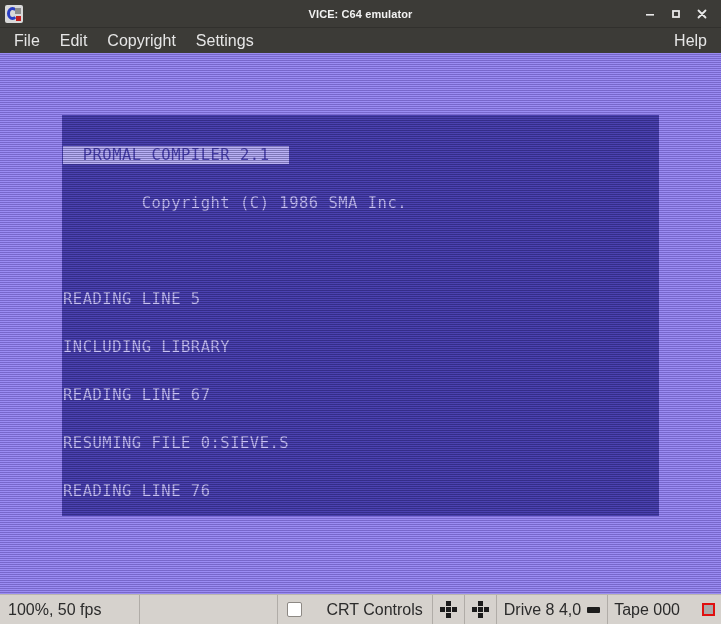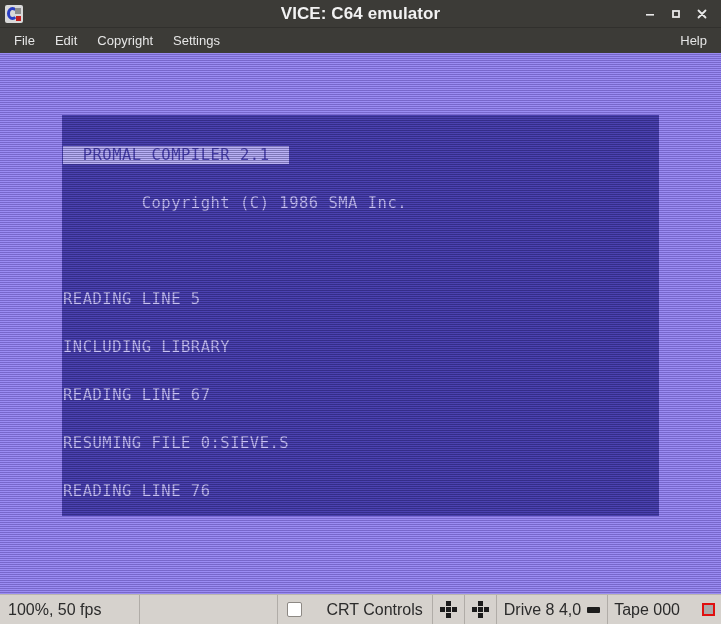--- a/index.html
+++ b/index.html
@@ -69,21 +69,21 @@
     width: 5px;
     height: 5px;
     background: #c02020;
   }
   .titlebar-title {
     position: absolute;
     left: 0;
     right: 0;
     text-align: center;
     color: #f2f2f2;
-    font-size: 17px;
+    font-size: 11px;
     font-weight: bold;
     letter-spacing: 0.1px;
     pointer-events: none;
   }
   .win-controls {
     margin-left: auto;
     display: flex;
     align-items: center;
     gap: 0px;
     padding-right: 6px;
@@ -103,21 +103,21 @@
   .menubar {
     height: 25px;
     min-height: 25px;
     background: #3c3b37;
     display: flex;
     align-items: center;
     padding: 0 4px;
   }
   .menu-item {
     color: #e6e6e6;
-    font-size: 13px;
+    font-size: 16px;
     padding: 4px 10px;
     line-height: 1;
     white-space: nowrap;
   }
   .menu-spacer { flex: 1 1 auto; }
 
   
   .emu-area {
     flex: 1 1 auto;
     position: relative;

